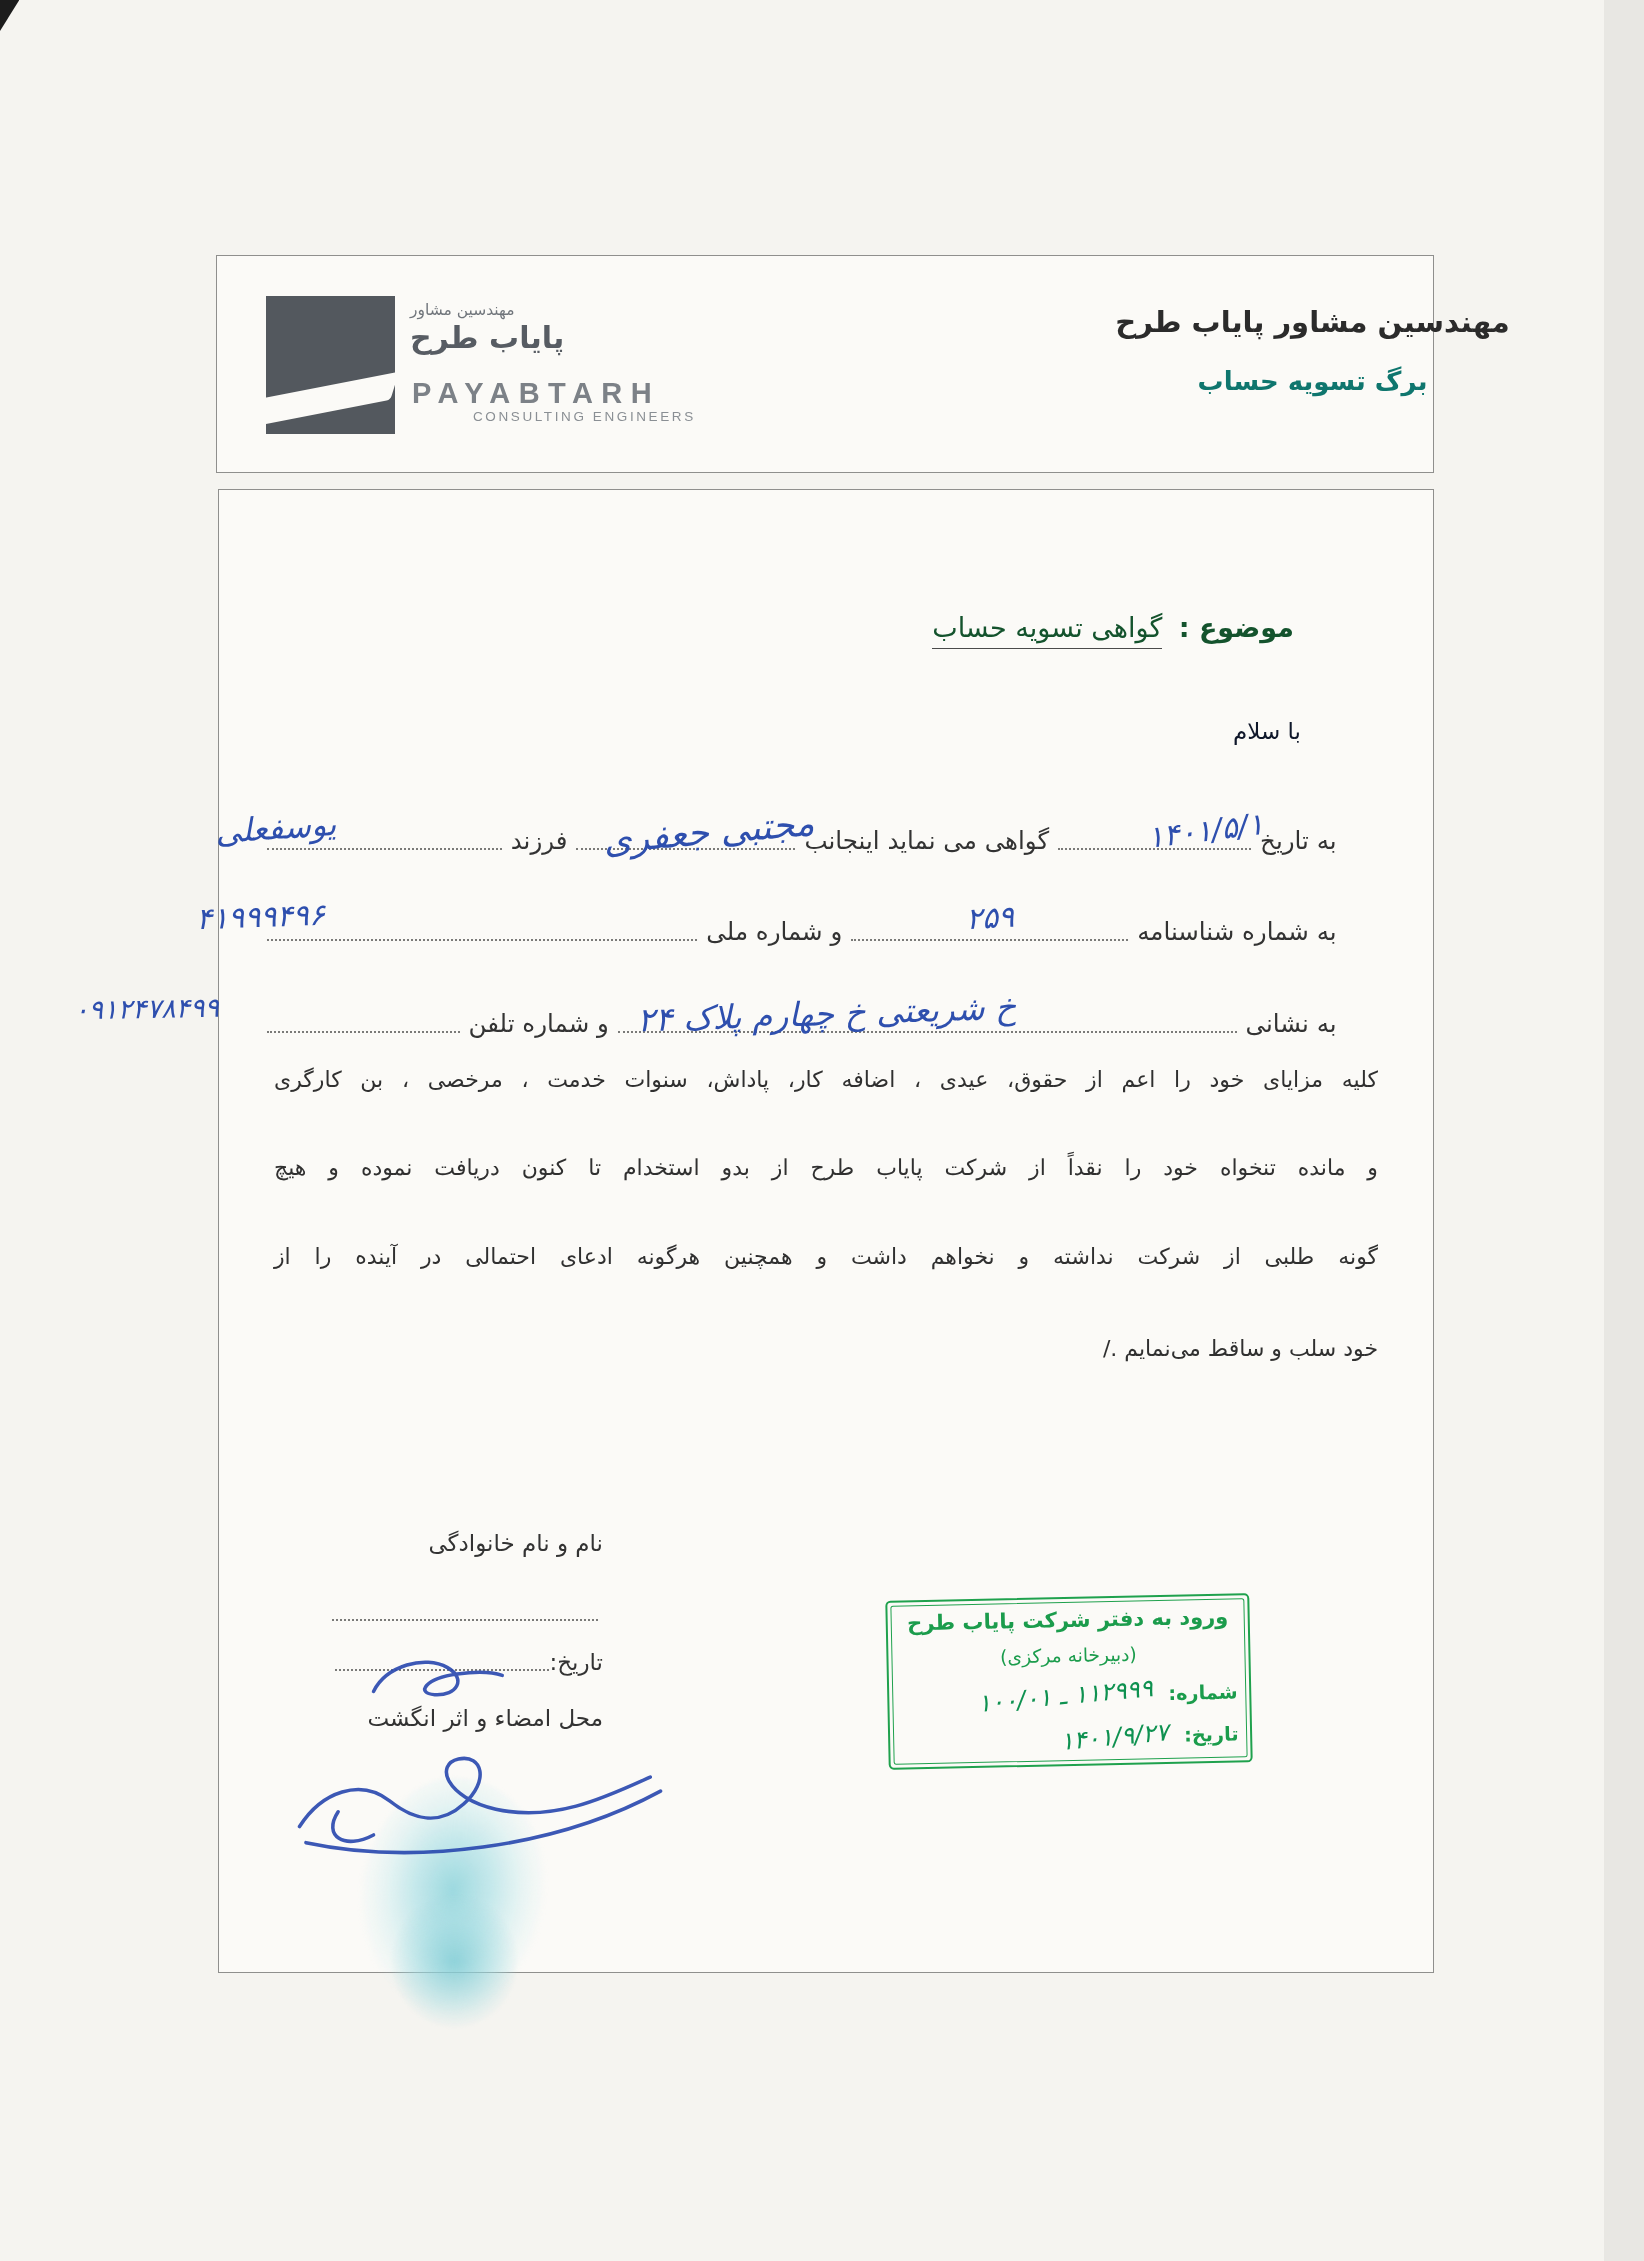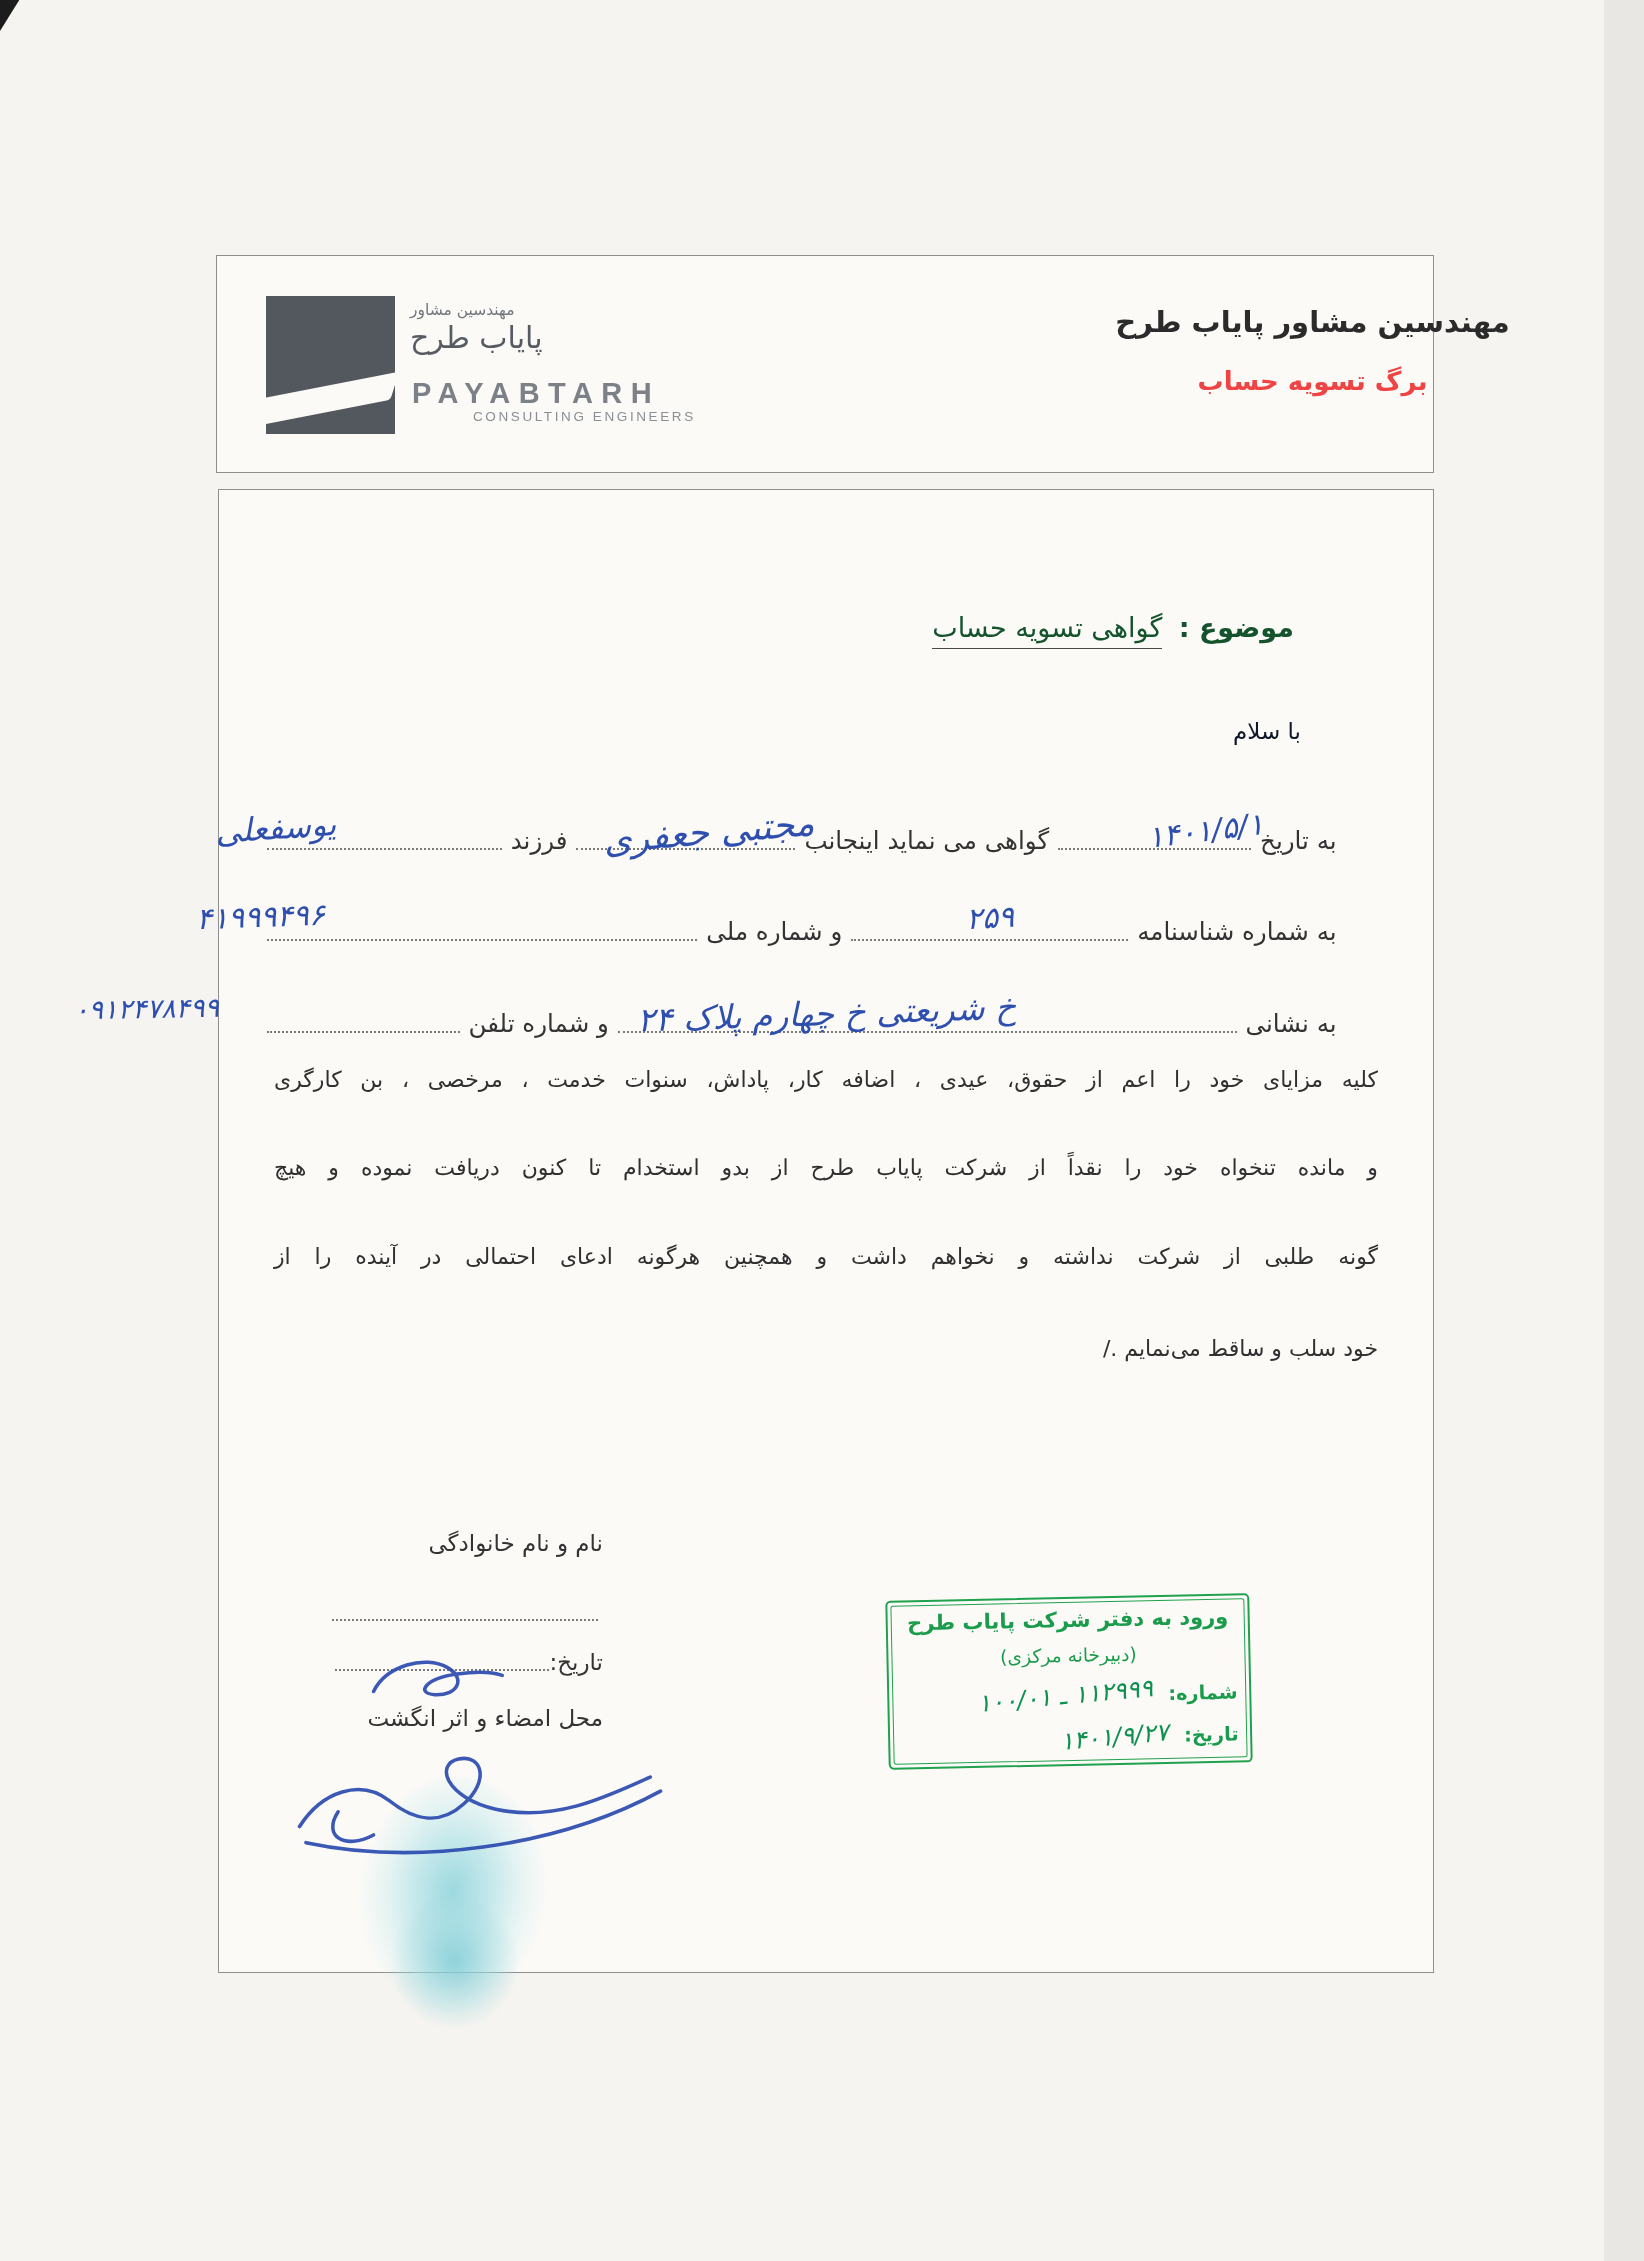--- a/index.html
+++ b/index.html
@@ -28,39 +28,39 @@
   .logo-swoosh {
     position:absolute; left:-9px; bottom:22px; width:139px; height:26px;
     background:#fbfaf7; transform:rotate(-11deg) skewX(-28deg);
     border-radius:3.9px;
   }
   .logo-fa-block {
     position:absolute; left:193px; top:45px; width:271px;
     direction:rtl; text-align:left;
   }
   .logo-fa-small { font-size:15.5px; color:#70757b; letter-spacing:0.6px; display:block; text-align:left; }
-  .logo-fa-large { font-size:30px; font-weight:normal; color:#575c63; display:block; text-align:left; margin-top:1.3px; }
+  .logo-fa-large { font-size:30px; font-weight:bold; color:#575c63; display:block; text-align:left; margin-top:1.3px; }
   .logo-en {
     position:absolute; left:195px; top:121px;
     font-family:"Liberation Sans", sans-serif;
     font-size:29px; letter-spacing:8.4px; color:#7c8187; font-weight:bold;
   }
   .logo-en-sub {
     position:absolute; left:256px; top:153px;
     font-family:"Liberation Sans", sans-serif;
     font-size:13.5px; letter-spacing:2.6px; color:#8a8f94;
   }
 
   
   .header-titles {
     position:absolute; left:799px; top:49px; width:593px;
     text-align:center; direction:rtl;
   }
   .header-titles .t1 { font-size:29px; font-weight:bold; color:#2b2b2b; }
-  .header-titles .t2 { font-size:26px; font-weight:bold; color:#ef4444; margin-top:27px; }
+  .header-titles .t2 { font-size:26px; font-weight:bold; color:#0f766e; margin-top:27px; }
 
   
   .subject-line {
     position:absolute; right:139px; top:122px;
     direction:rtl; font-size:27px; color:#14532d;
   }
   .subject-label { font-weight:bold; }
   .subject-value { border-bottom:1.9px solid #4a4a4a; padding-bottom:5.2px; margin-right:7.7px; }
 
   .salutation {

